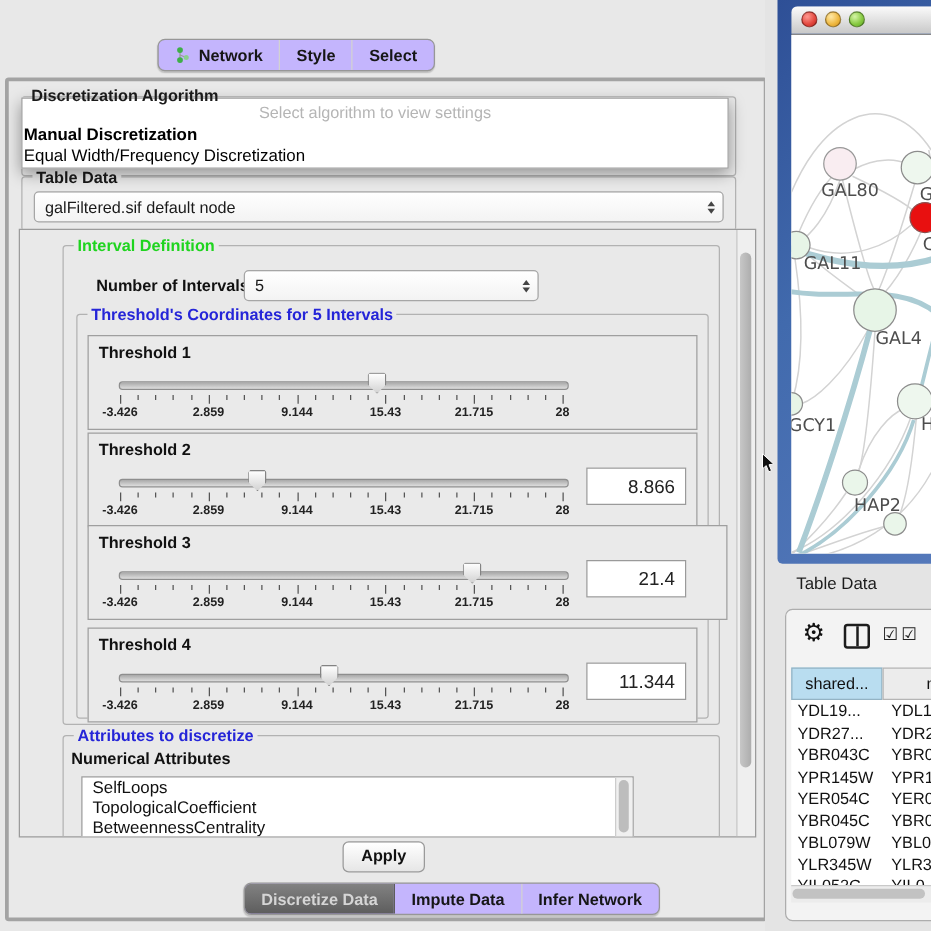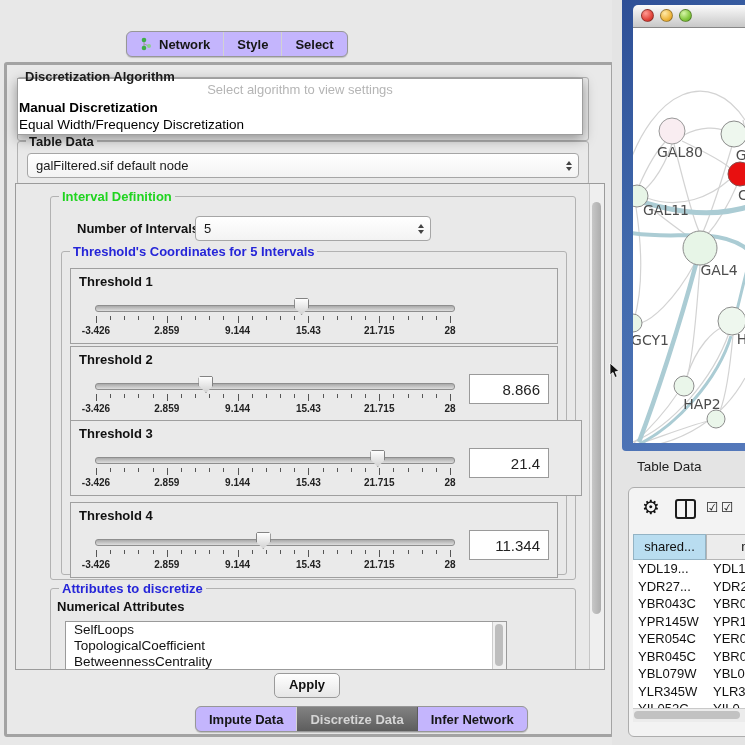--- a/index.html
+++ b/index.html
@@ -361,25 +361,25 @@
           </div>
         </div>
 
         <div id="vscroll">
             <div class="thumb"></div>
           </div>
       </div>
 
       <div id="apply-btn">Apply</div>
       <div id="bottom-tabs" class="seg-ctl">
+          <div class="seg selected">
+            <span>Discretize Data</span>
+          </div>
           <div class="seg">
             <span>Impute Data</span>
-          </div>
-          <div class="seg selected">
-            <span>Discretize Data</span>
           </div>
           <div class="seg">
             <span>Infer Network</span>
           </div>
         </div>
     </div>
   </section>
 
   <section id="right-side">
     <div id="net-window">

